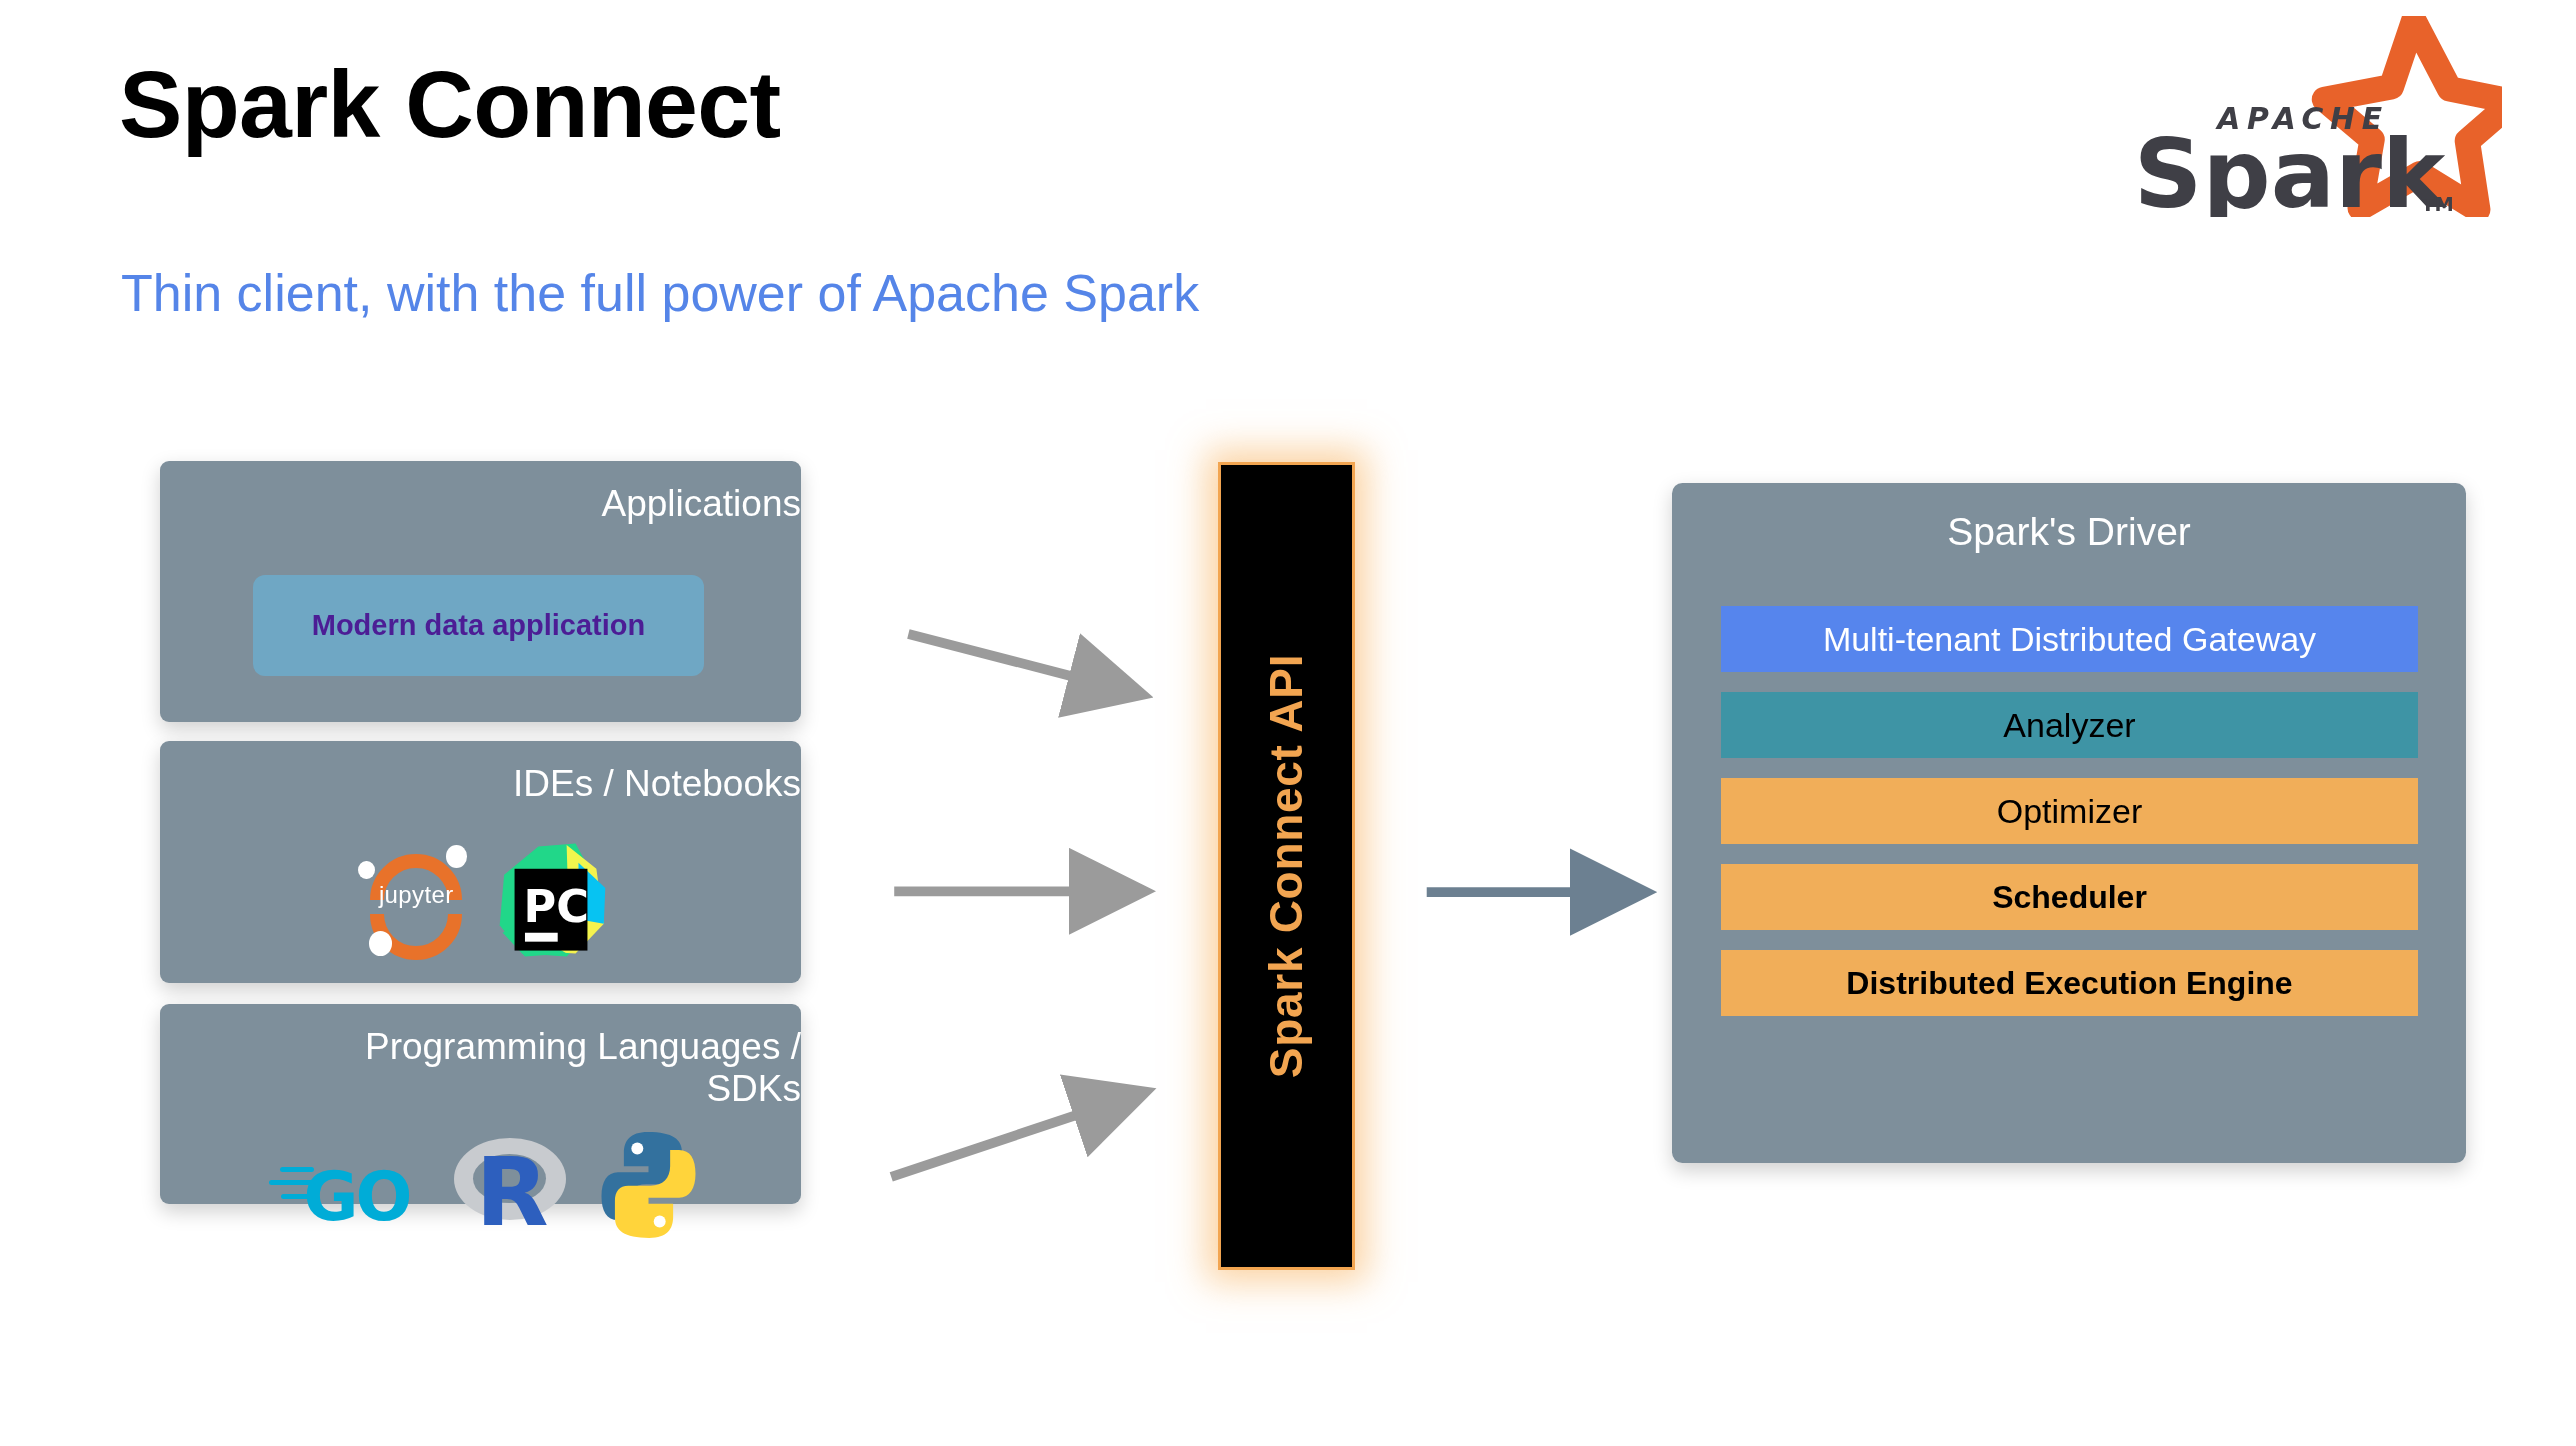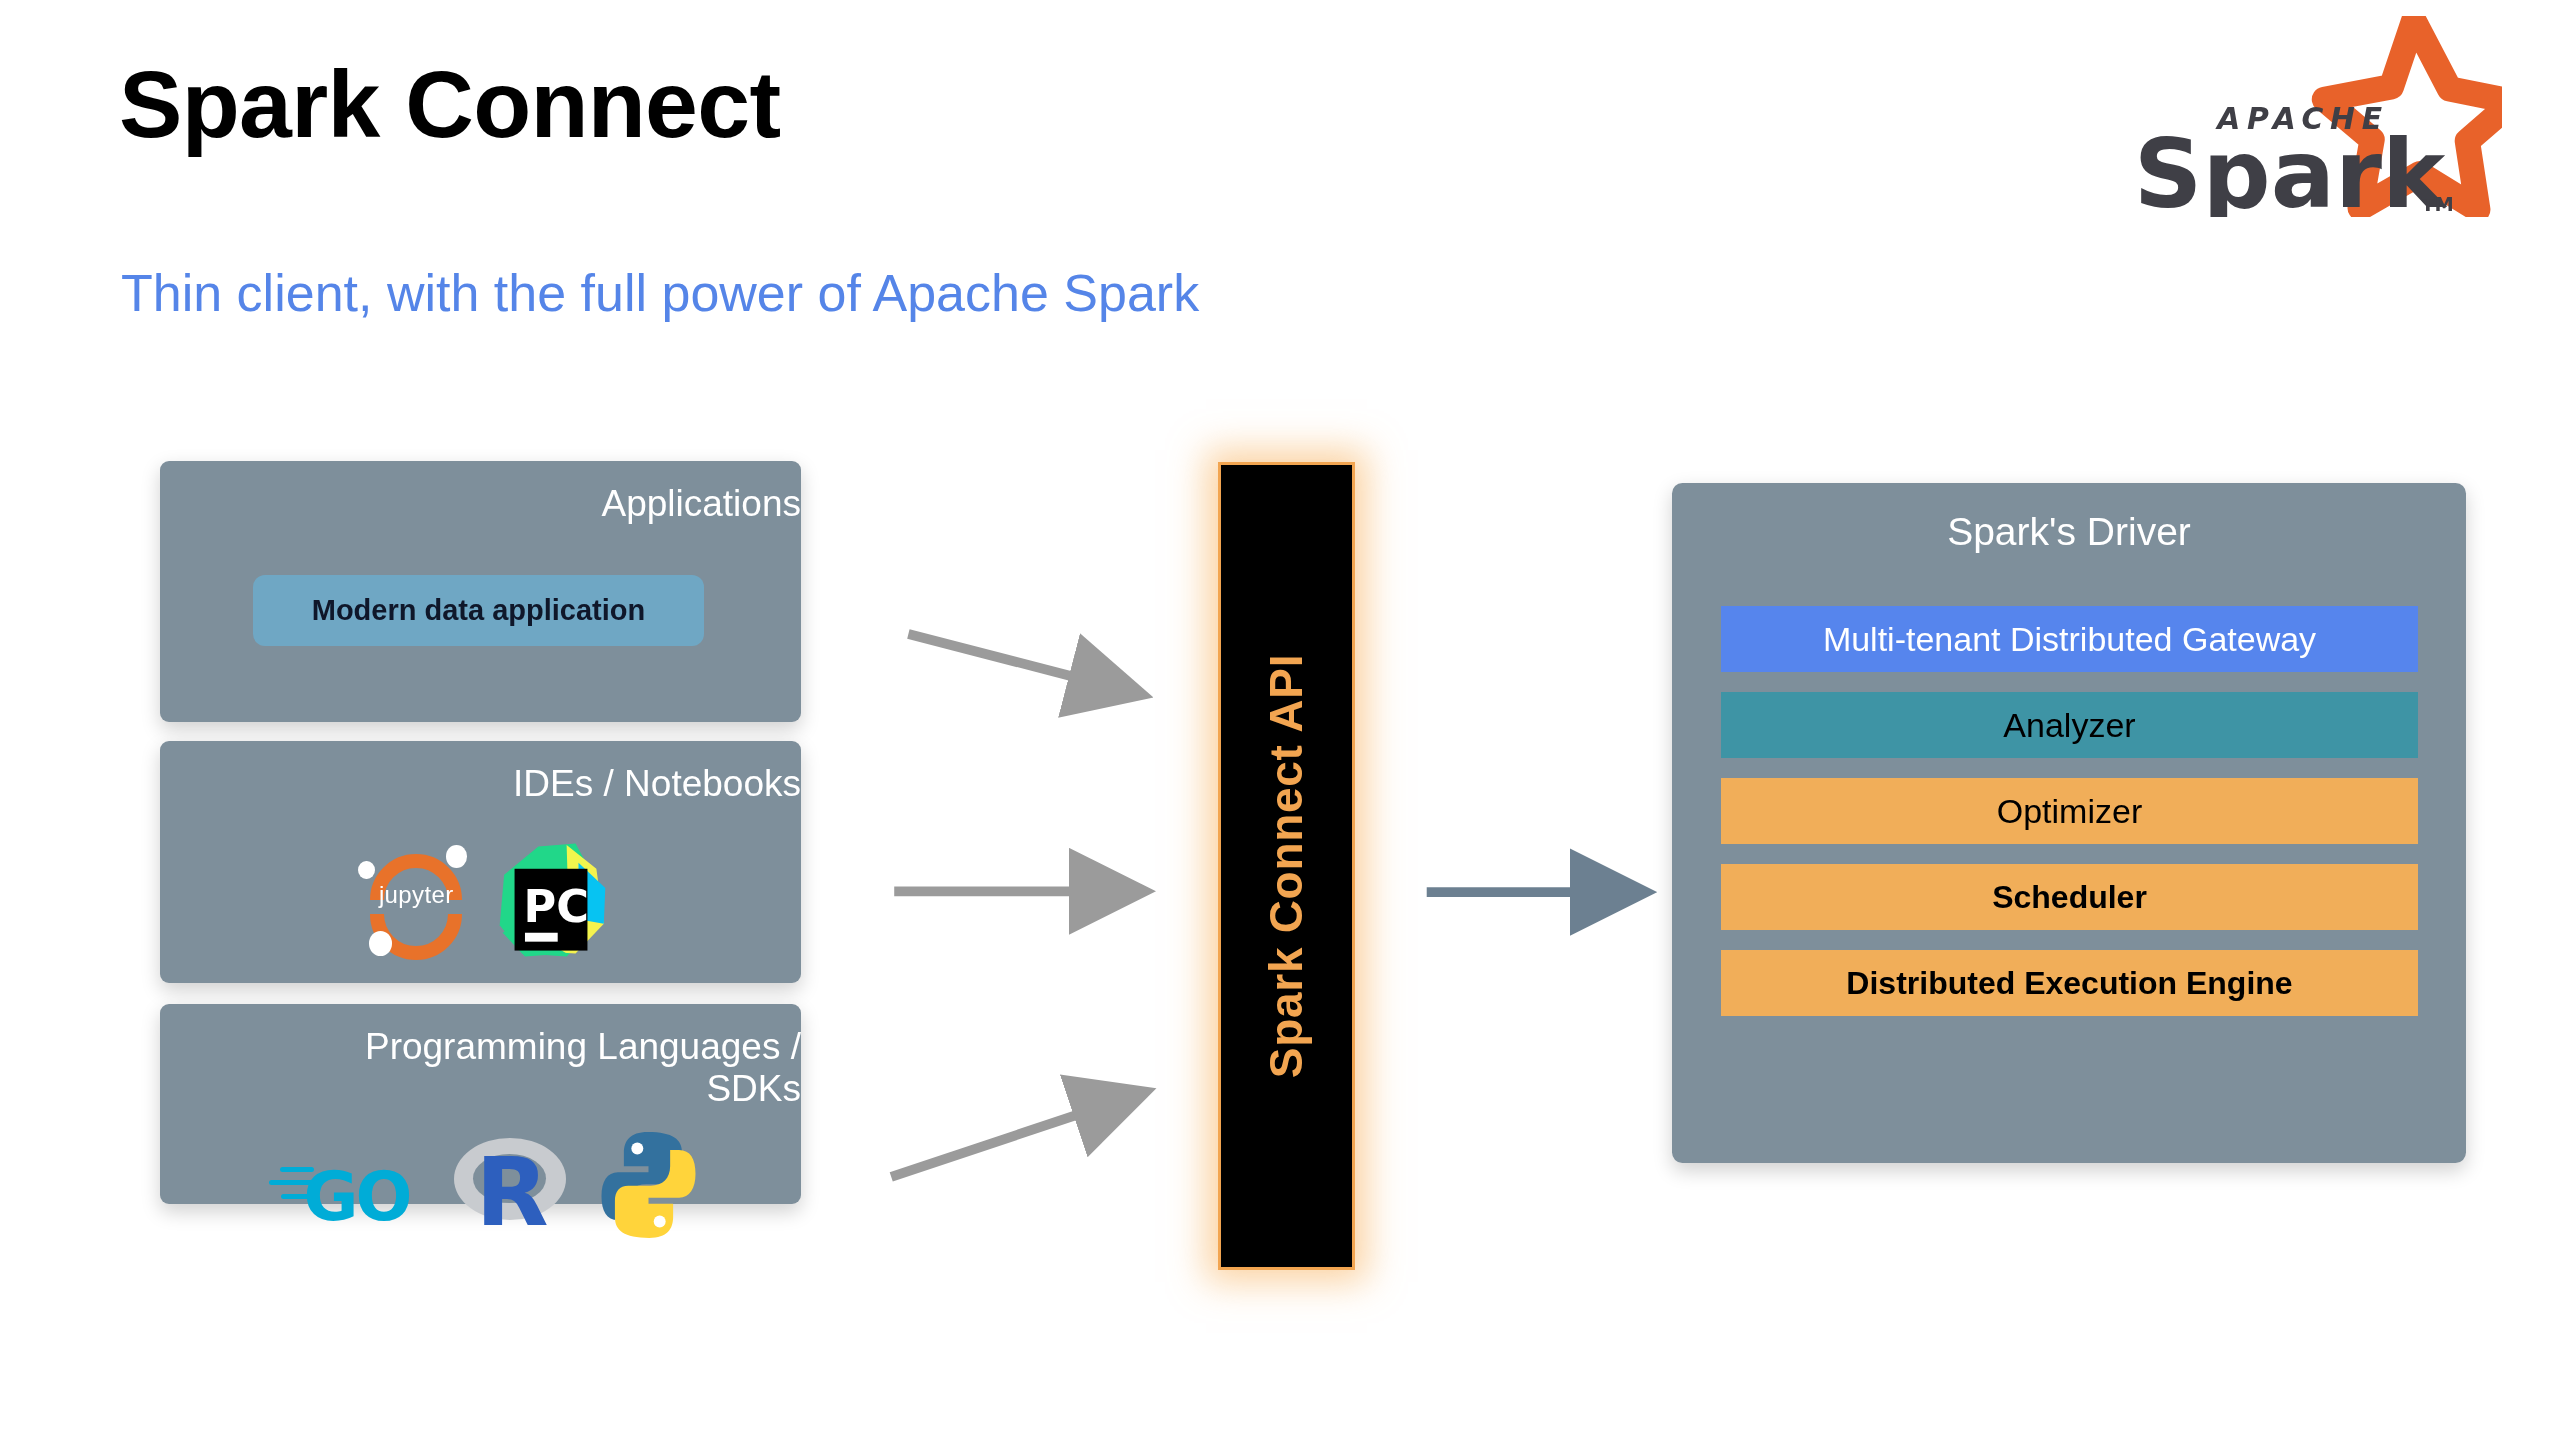--- a/index.html
+++ b/index.html
@@ -34,24 +34,24 @@
   }
   #card-applications{top:461px;height:261px;}
   #card-ides{top:741px;height:242px;}
   #card-langs{top:1004px;height:200px;}
 
   .card-title{
     text-align:right;color:#ffffff;font-size:37px;font-weight:400;
     padding-top:22.4px;line-height:1.12;
   }
   #app-pill{
-    position:absolute;left:93px;top:114px;width:451px;height:71px;
+    position:absolute;left:93px;top:114px;width:451px;height:101px;
     background:#6FA7C4;border-radius:12px;
     display:flex;align-items:center;justify-content:center;
-    color:#0f172a;font-size:29px;font-weight:700;
+    color:#4c1d95;font-size:29px;font-weight:700;
   }
 
   .logo-row{
     position:absolute;left:0;right:0;display:flex;align-items:center;
     justify-content:center;
   }
   #ide-logos{top:101px;gap:16.4px;}
   #lang-logos{top:125px;gap:28px;}
 
   

